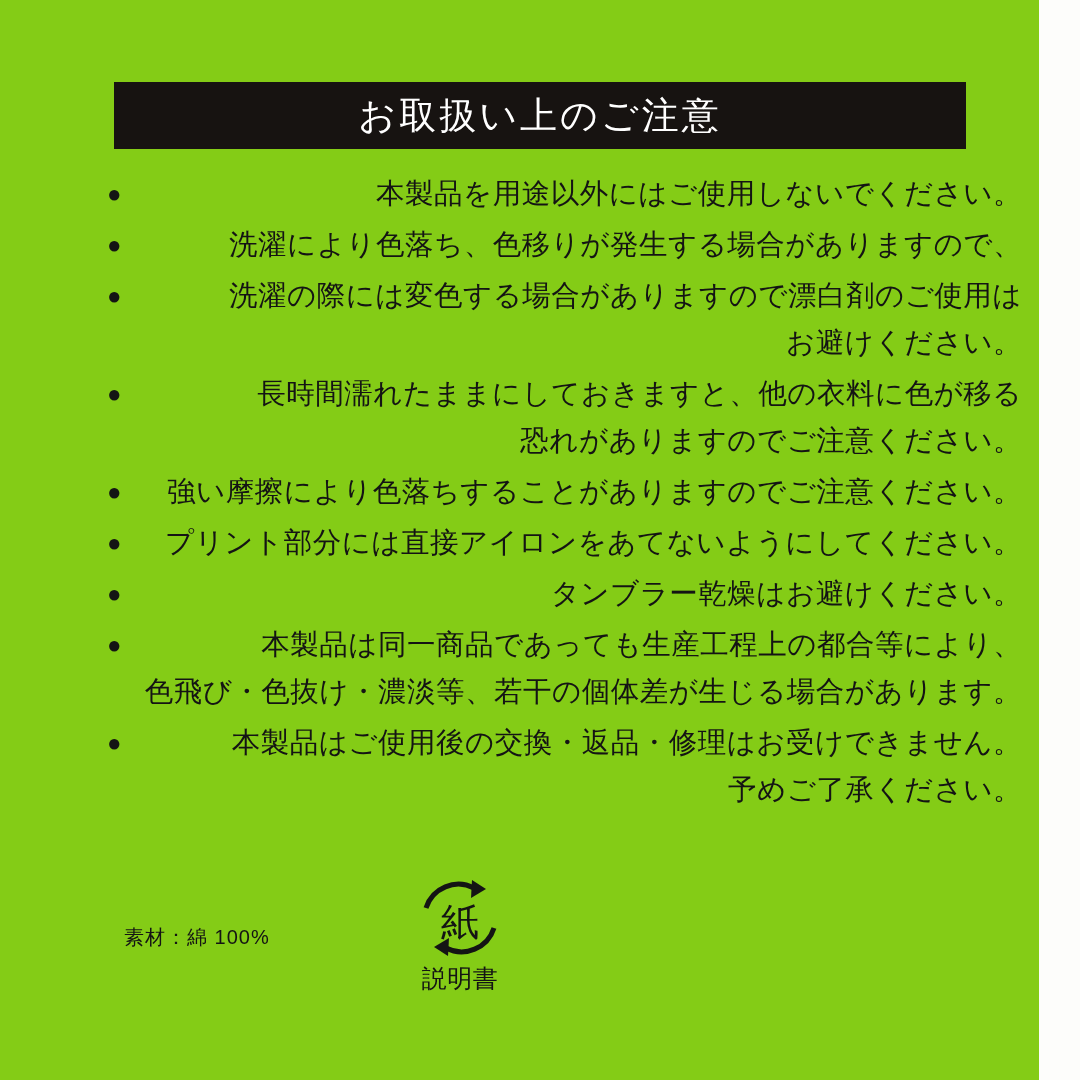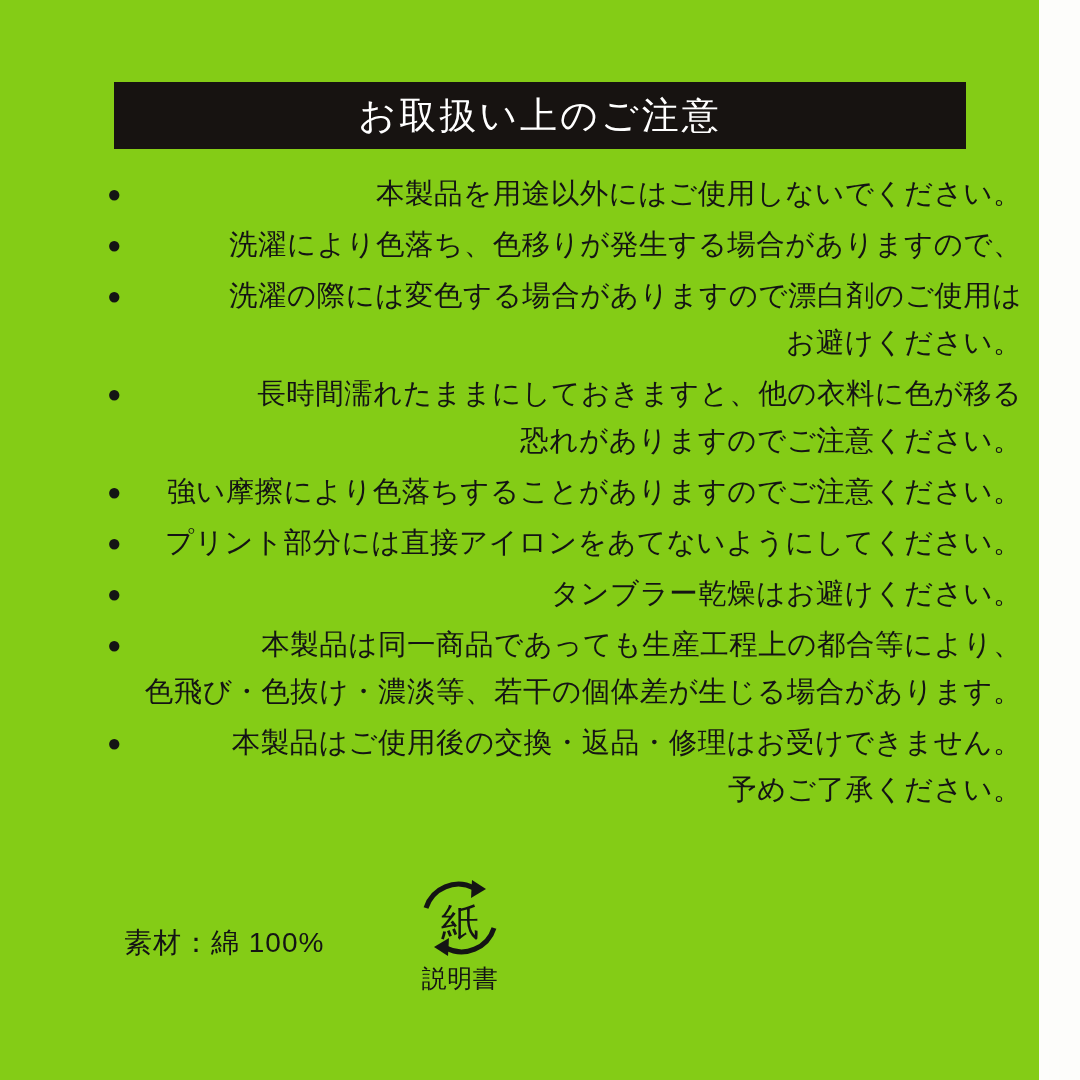--- a/index.html
+++ b/index.html
@@ -67,21 +67,21 @@
 
   
   .footer {
     position: absolute;
     left: 0; top: 862px;
     width: 1080px; height: 180px;
   }
   .material {
     position: absolute;
     left: 124px; top: 62px;
-    font-size: 28px;
+    font-size: 20px;
     letter-spacing: 1px;
     color: #141414;
   }
 
   .recycle-marks {
     position: absolute;
     left: 412px; top: 16px;
     display: flex;
     gap: 36px;
   }

